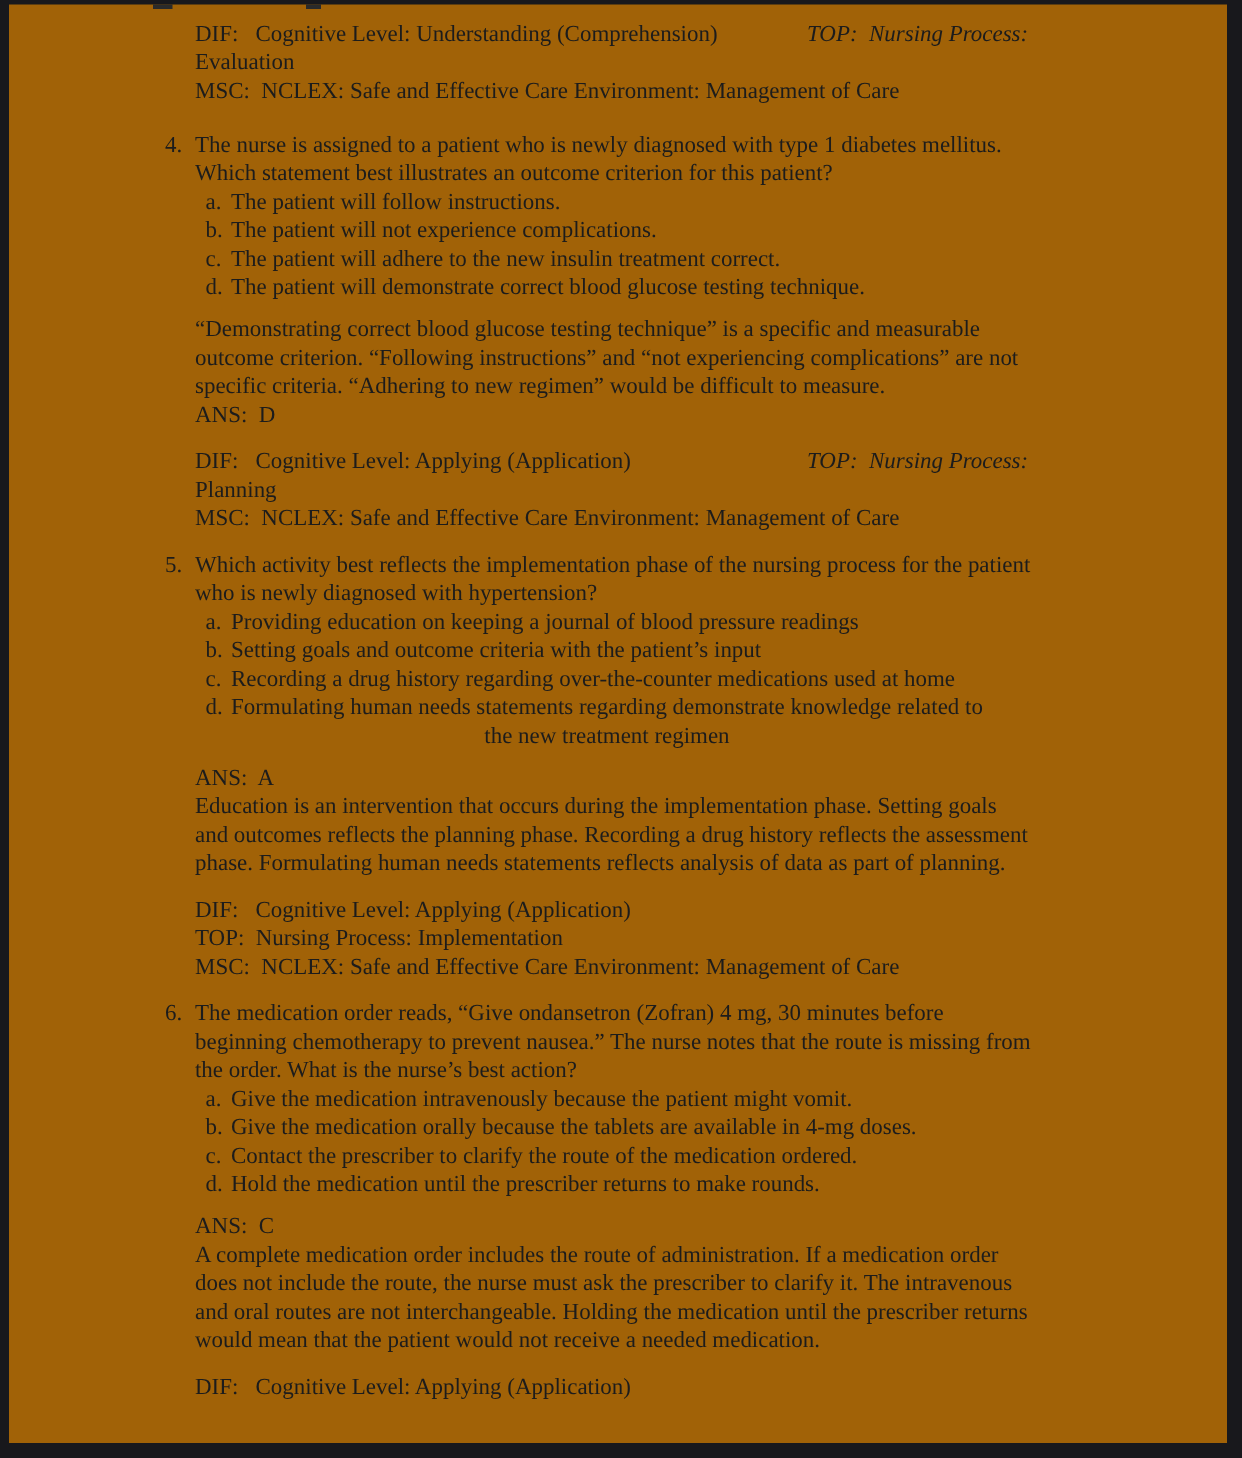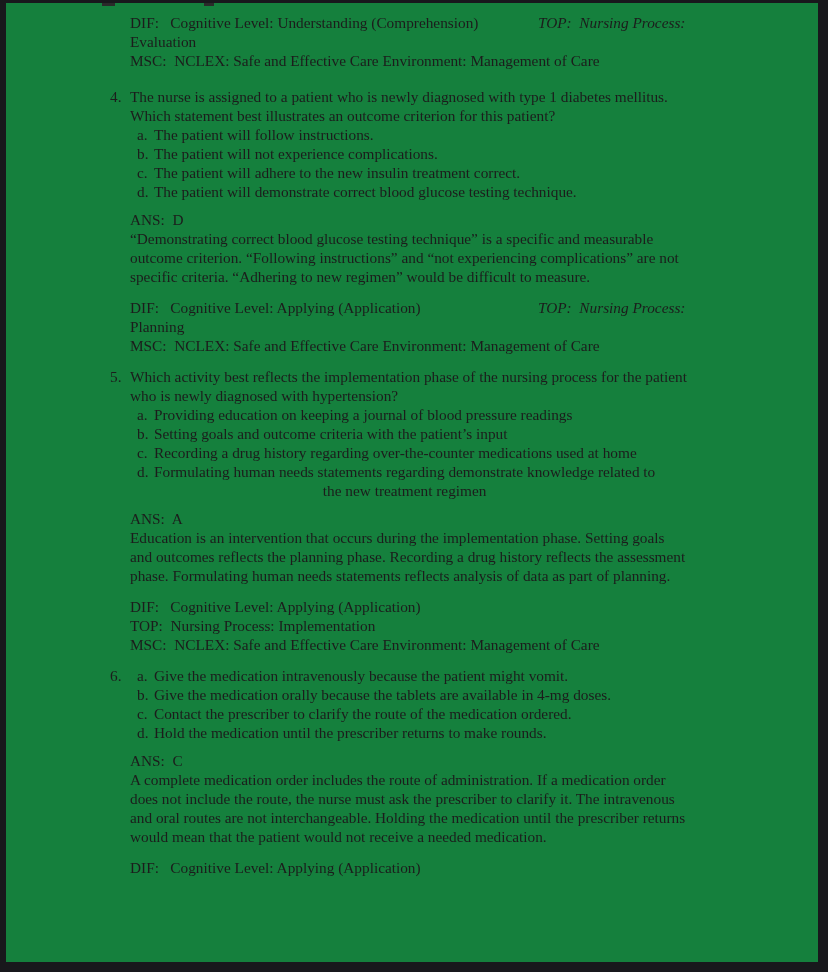--- a/index.html
+++ b/index.html
@@ -4,21 +4,21 @@
 <style>
   html, body {
     margin: 0;
     padding: 0;
     background: #fdfdfe;
   }
   .viewport {
     position: relative;
     width: 828px;
     height: 972px;
-    background: #15803d;
+    background: #a16207;
     overflow: hidden;
     font-family: "Liberation Serif", "DejaVu Serif", serif;
     font-size: 15.3px;
     line-height: 19px;
     color: #1c1c1c;
   }
   
   .edge { position: absolute; background: #18181c; }
   .edge-left   { left: 0; top: 0; width: 6px;  height: 972px; }
   .edge-right  { right: 0; top: 0; width: 10px; height: 972px; }
@@ -93,24 +93,24 @@
         <div class="option-row">
           <div class="option-letter">c.</div>
           <div class="option-text">The patient will adhere to the new insulin treatment correct.</div>
         </div>
         <div class="option-row">
           <div class="option-letter">d.</div>
           <div class="option-text">The patient will demonstrate correct blood glucose testing technique.</div>
         </div>
       </div>
       <div class="ans-block">
-        <div class="prewrap">ANS:  D</div>
         <div class="prewrap">“Demonstrating correct blood glucose testing technique” is a specific and measurable
 outcome criterion. “Following instructions” and “not experiencing complications” are not
 specific criteria. “Adhering to new regimen” would be difficult to measure.</div>
+        <div class="prewrap">ANS:  D</div>
       </div>
       <div class="trailer">
         <div class="tab-row">
           <span class="prewrap">DIF:   Cognitive Level: Applying (Application)</span>
           <span class="tab-top">TOP:  Nursing Process:</span>
         </div>
         <div>Planning</div>
         <div class="prewrap">MSC:  NCLEX: Safe and Effective Care Environment: Management of Care</div>
       </div>
     </div>
@@ -146,20 +146,23 @@
       </div>
       <div class="trailer">
         <div class="prewrap">DIF:   Cognitive Level: Applying (Application)</div>
         <div class="prewrap">TOP:  Nursing Process: Implementation</div>
         <div class="prewrap">MSC:  NCLEX: Safe and Effective Care Environment: Management of Care</div>
       </div>
     </div>
 
     <div class="question q-later">
       <div class="q-number">6.</div>
+      <div class="prewrap">The medication order reads, “Give ondansetron (Zofran) 4 mg, 30 minutes before
+beginning chemotherapy to prevent nausea.” The nurse notes that the route is missing from
+the order. What is the nurse’s best action?</div>
       <div class="options">
         <div class="option-row">
           <div class="option-letter">a.</div>
           <div class="option-text">Give the medication intravenously because the patient might vomit.</div>
         </div>
         <div class="option-row">
           <div class="option-letter">b.</div>
           <div class="option-text">Give the medication orally because the tablets are available in 4-mg doses.</div>
         </div>
         <div class="option-row">

